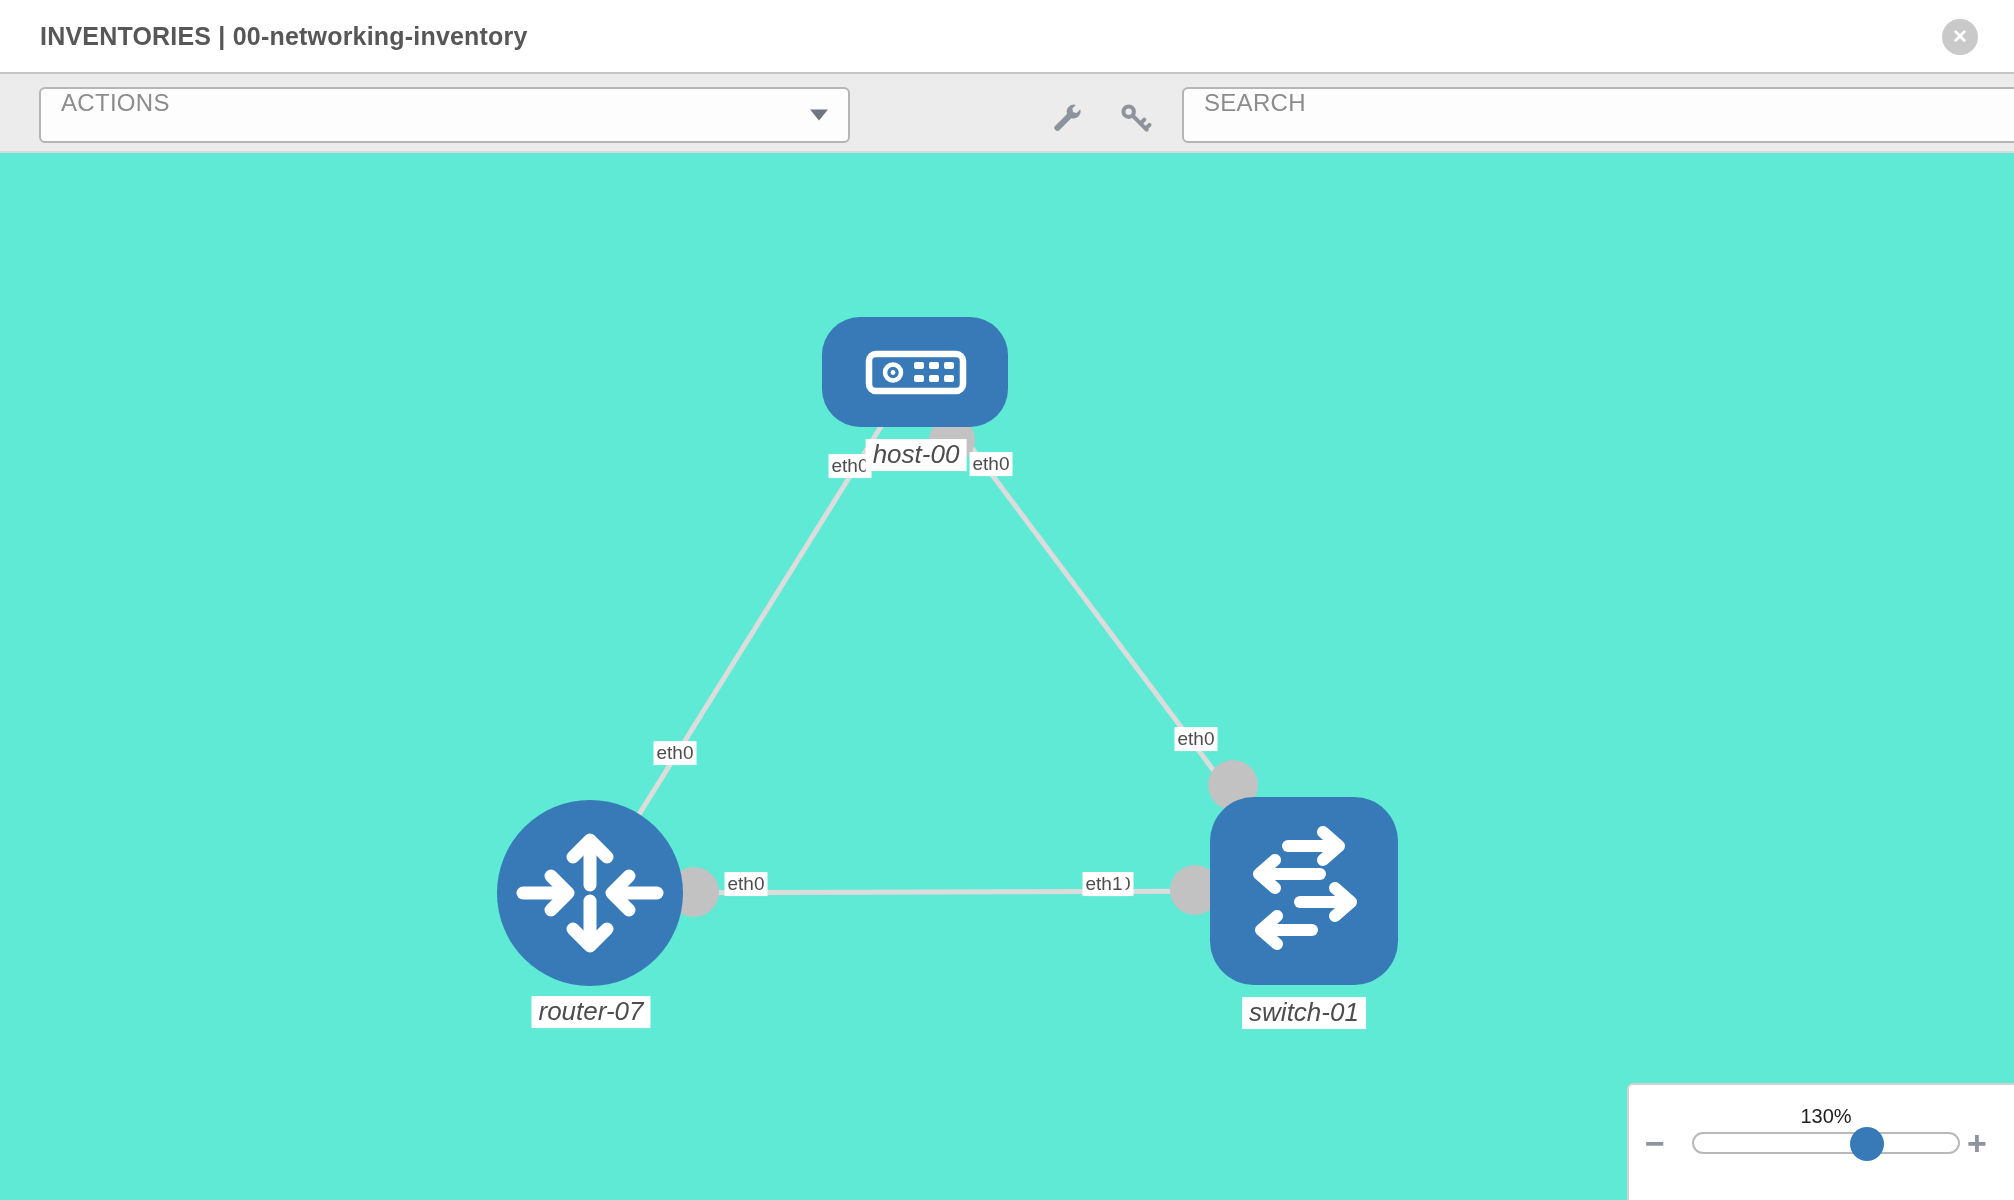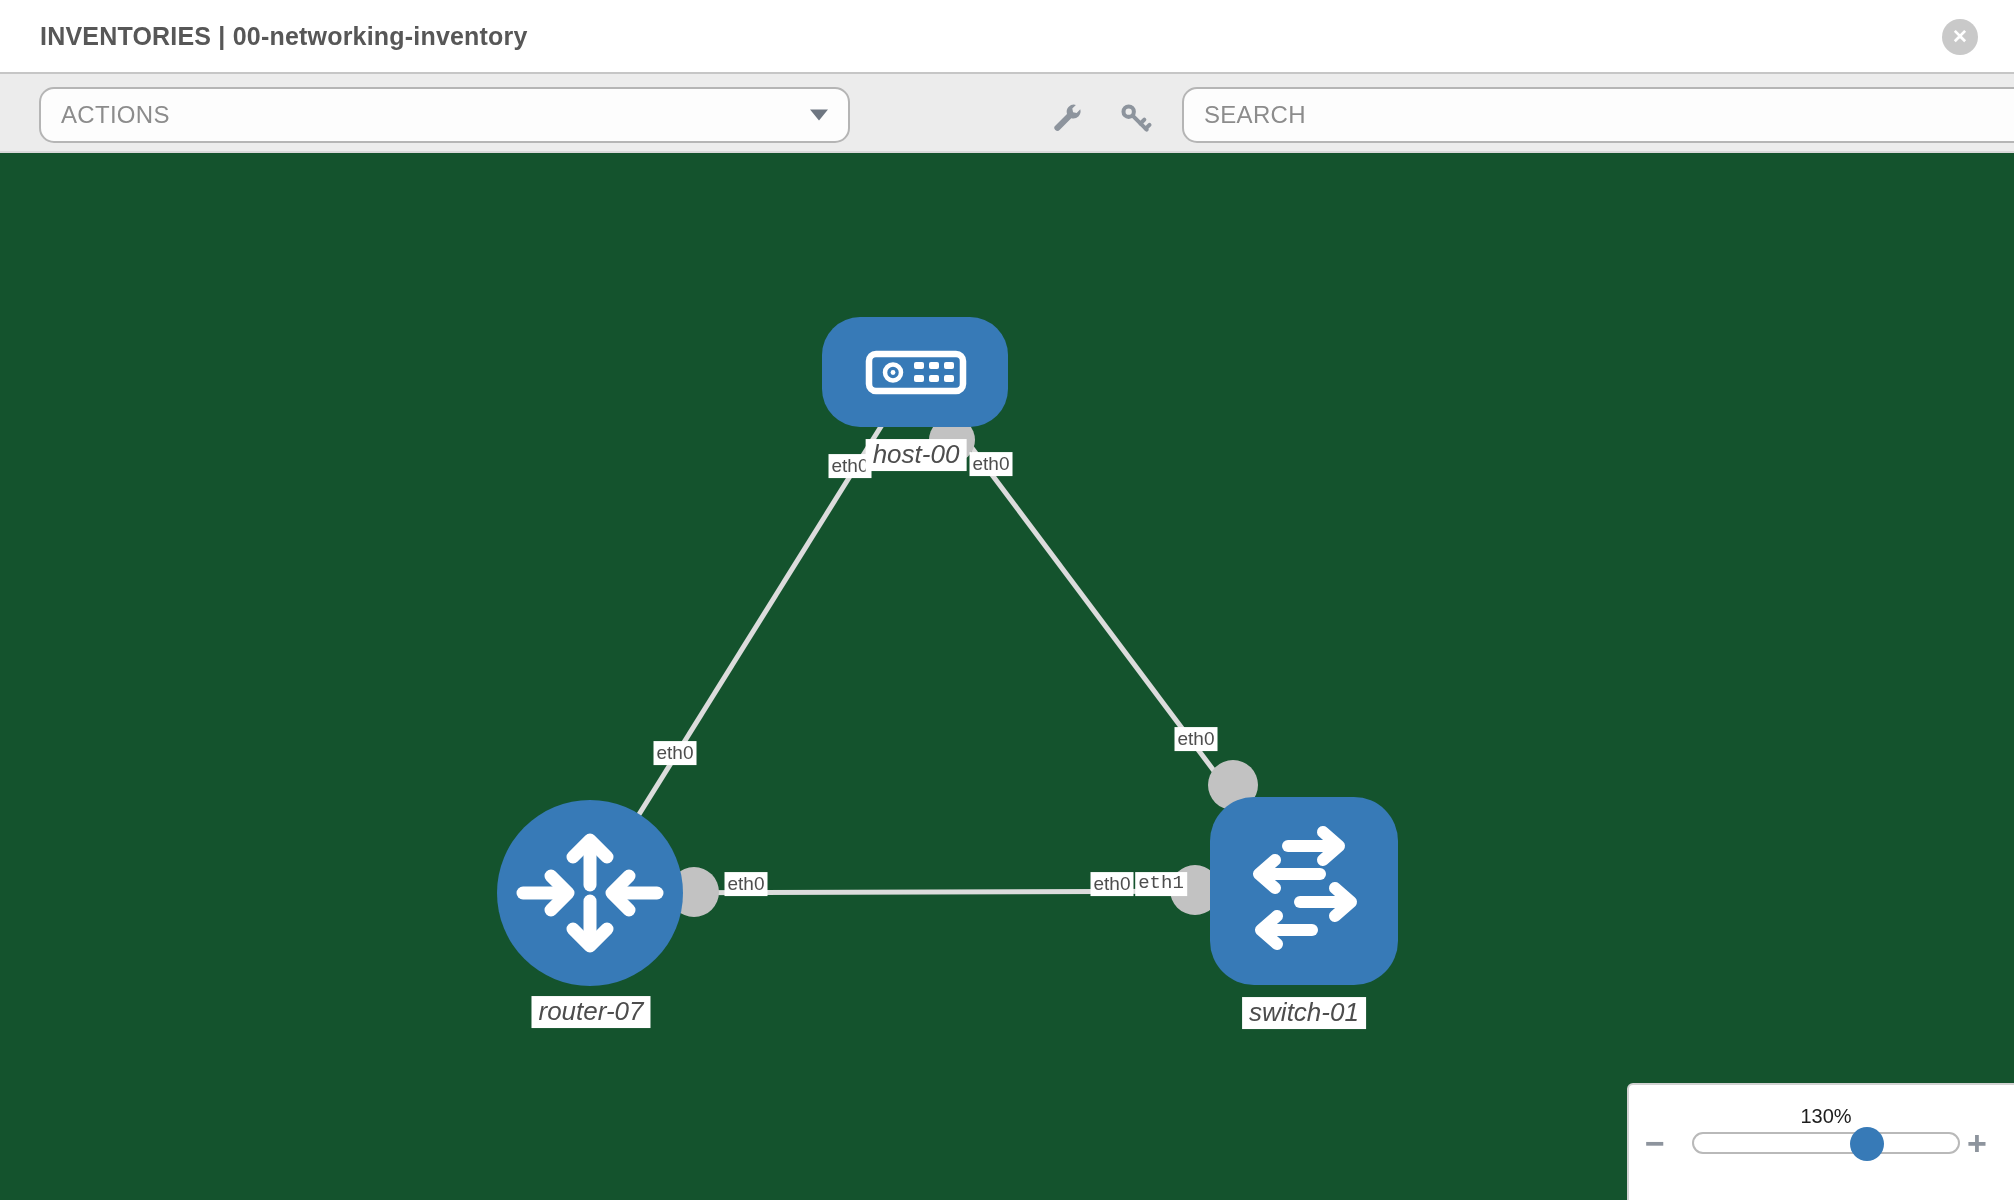--- a/index.html
+++ b/index.html
@@ -25,39 +25,39 @@
     text-align:center; display:flex; align-items:center; justify-content:center;
   }
 
   
   .toolbar {
     position:absolute; left:0; top:72px; width:2014px; height:81px;
     background:#ececec; border-top:2px solid #c6c6c6; border-bottom:2px solid #d9d9d9;
   }
   .select-box {
     position:absolute; top:13px; height:56px;
-    background:#fdfdfd; border:2px solid #b5b5b5; border-radius:15px;
-    display:flex; align-items:center; padding:0 20px; cursor:pointer;
+    background:#fdfdfd; border:2px solid #b5b5b5; border-radius:6px;
+    display:flex; align-items:flex-start; padding:0 20px; cursor:pointer;
   }
   .select-box .ph { font-size:24px; color:#8c8c8c; letter-spacing:.3px; }
   .chev {
     position:absolute; right:20px; top:50%; transform:translateY(-50%);
     width:0; height:0;
     border-left:9px solid transparent; border-right:9px solid transparent;
     border-top:11px solid #6e7681;
   }
   .tool-icon {
     position:absolute; top:27px; width:36px; height:36px; cursor:pointer;
     background:none; border:none; padding:0;
   }
 
   
   .canvas {
     position:absolute; left:0; top:153px; width:2014px; height:1047px;
-    background:#14532d; overflow:hidden;
+    background:#5eead4; overflow:hidden;
   }
   .topo-svg { position:absolute; left:0; top:0; }
   .link-line { stroke:#dcdcdc; stroke-width:5; }
   .lbl {
     position:absolute; transform:translate(-50%,-50%);
     background:#ffffff; color:#4d4d4d; white-space:nowrap;
     font-size:19px; padding:1px 3px; line-height:1.15;
   }
   .node-lbl { font-size:26px; padding:1px 7px;font-style:italic; }
 
@@ -190,21 +190,21 @@
       </g>
     </svg>
 
     <div class="lbl" style="left:850px;  top:313px;">eth0</div>
     <div class="lbl node-lbl" style="left:916px; top:302px;">host-00</div>
     <div class="lbl" style="left:991px;  top:311px;">eth0</div>
     <div class="lbl" style="left:675px;  top:600px;">eth0</div>
     <div class="lbl" style="left:1196px; top:586px;">eth0</div>
     <div class="lbl" style="left:746px;  top:731px;">eth0</div>
     <div class="lbl" style="left:1112px; top:731px;">eth0</div>
-    <div class="lbl" style="left:1161px; top:731px;font-family:Liberation Mono, monospace;">eth1</div>
+    <div class="lbl" style="left:1104px; top:731px;">eth1</div>
     <div class="lbl node-lbl" style="left:591px;  top:859px;">router-07</div>
     <div class="lbl node-lbl" style="left:1304px; top:860px;">switch-01</div>
 
     <div class="zoom-panel">
       <div class="zoom-value">130%</div>
       <button class="zoom-minus">
         <span>−</span>
       </button>
       <div class="zoom-track">
         <div class="zoom-handle"></div>

